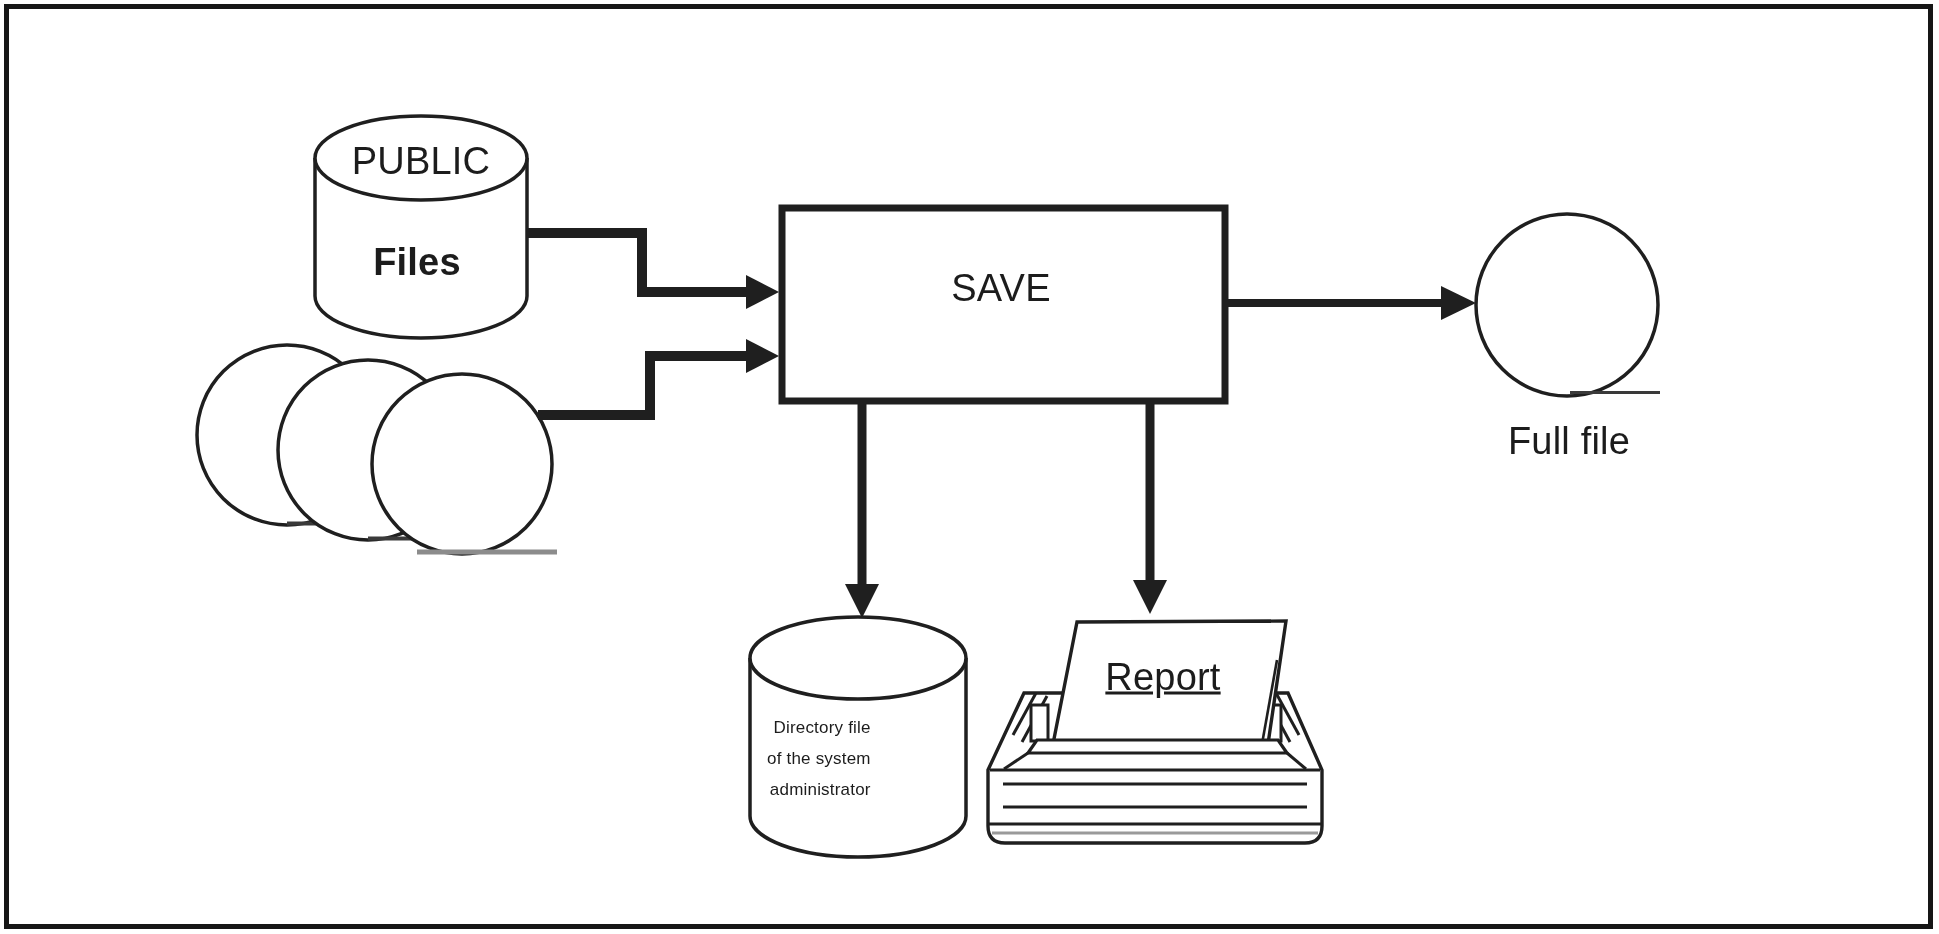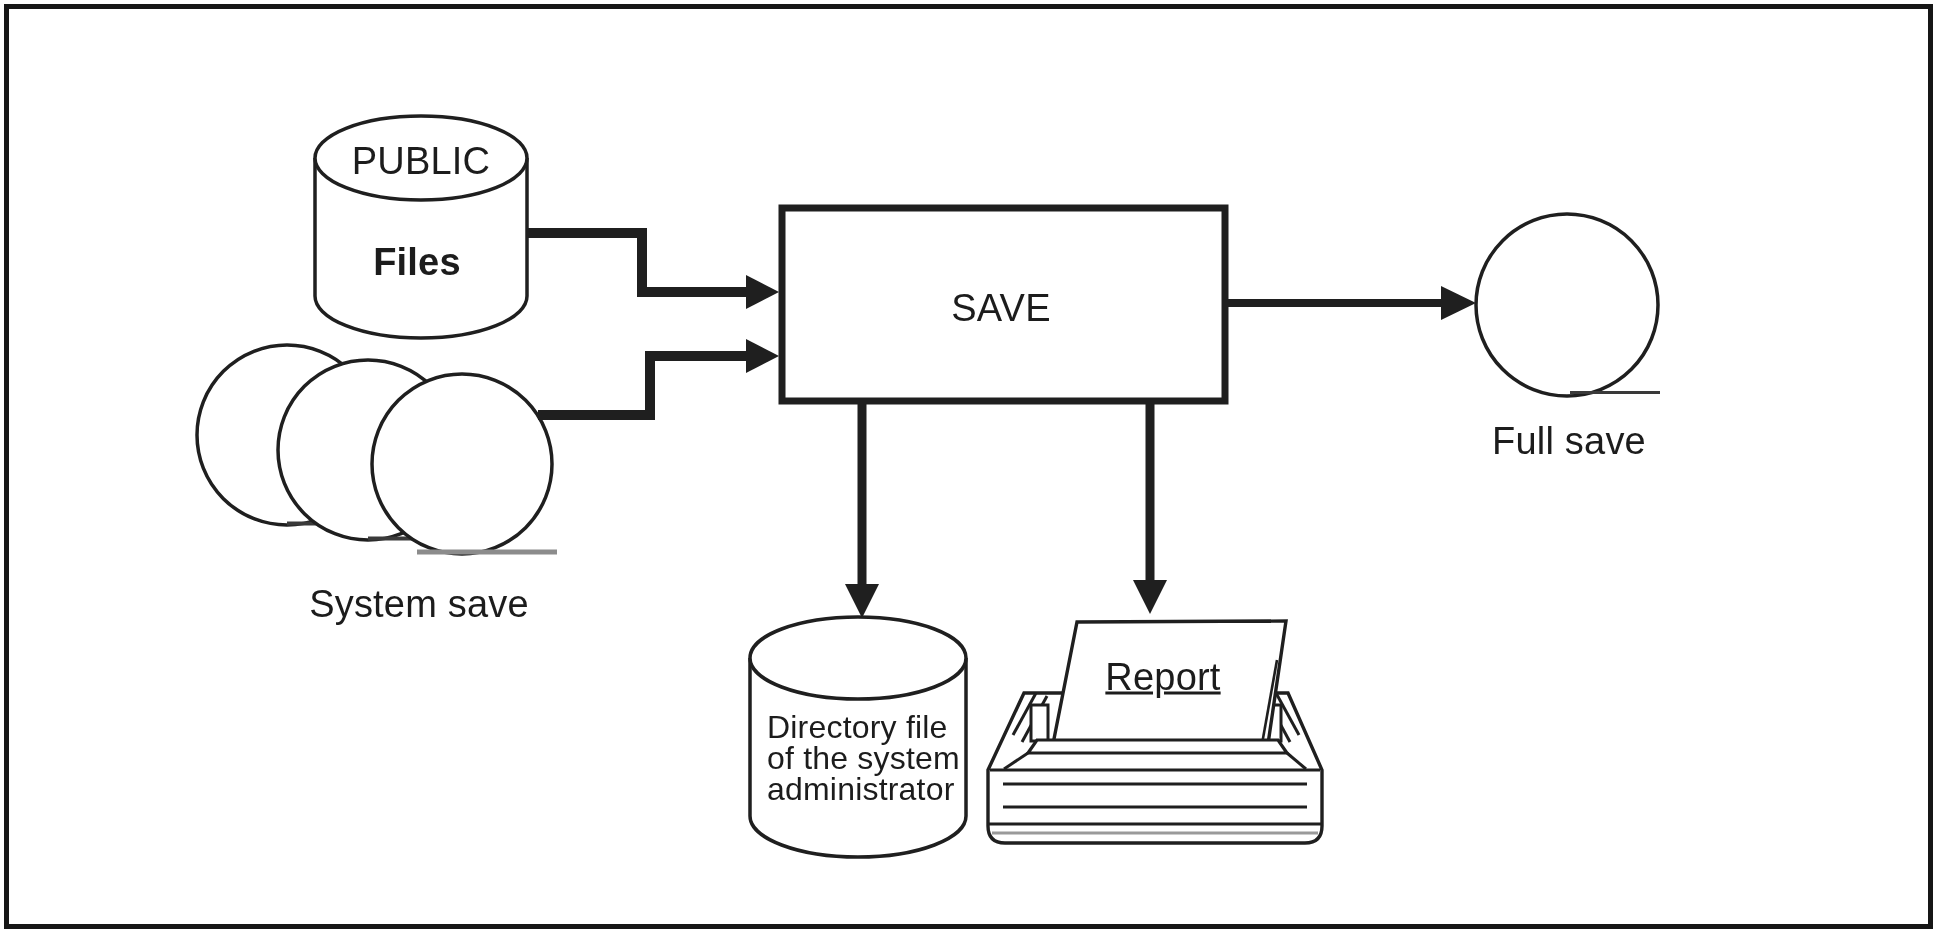--- a/index.html
+++ b/index.html
@@ -23,21 +23,21 @@
   .leader-dark{stroke:#3a3a3a;fill:none;}
   .base-shadow{stroke:#9a9a9a;fill:none;}
   .lbl{
     position:absolute;
     color:var(--text-color,#1c1c1c);
     white-space:nowrap;
     font-size:38px;
     letter-spacing:0.2px;
   }
   .center{transform:translate(-50%,-50%);}
-  .small{font-size:32px;line-height:31px;}
+  .small{font-size:17px;line-height:31px;text-align:right;}
 </style>
 </head>
 <body>
 
 <div class="canvas">
 
   <svg class="art" viewBox="0 0 1939 934">
 
     <g>
       <path class="shape" stroke-width="3.5" d="M315,158 L315,296 A106,42 0 0 0 527,296 L527,158"></path>
@@ -116,25 +116,24 @@
       <line class="ink" stroke-width="3.2" x1="1003" y1="807" x2="1307" y2="807"></line>
       <line class="ink" stroke-width="3.2" x1="988" y1="824" x2="1322" y2="824"></line>
       <line class="base-shadow" stroke-width="3" x1="992" y1="833" x2="1318" y2="833"></line>
     </g>
   </svg>
 
   <div class="lbl center" style="left:421px;top:161px;">PUBLIC</div>
 
   <div class="lbl center" style="left:417px;top:262px;font-weight:bold;">Files</div>
 
-  <div class="lbl center" style="left:419px;top:604px;">System save</div>
 
-  <div class="lbl center" style="left:1001px;top:308px;">SAVE</div>
+  <div class="lbl center" style="left:1001px;top:288px;">SAVE</div>
 
-  <div class="lbl center" style="left:1569px;top:441px;">Full save</div>
+  <div class="lbl center" style="left:1569px;top:441px;">Full file</div>
 
   <div class="lbl center" style="left:1163px;top:677px;text-decoration:underline;">Report</div>
 
   <div class="lbl small" style="left:767px;top:712px;">
     <div>Directory file</div>
     <div>of the system</div>
     <div>administrator</div>
   </div>
 
   <div class="frame"></div>

